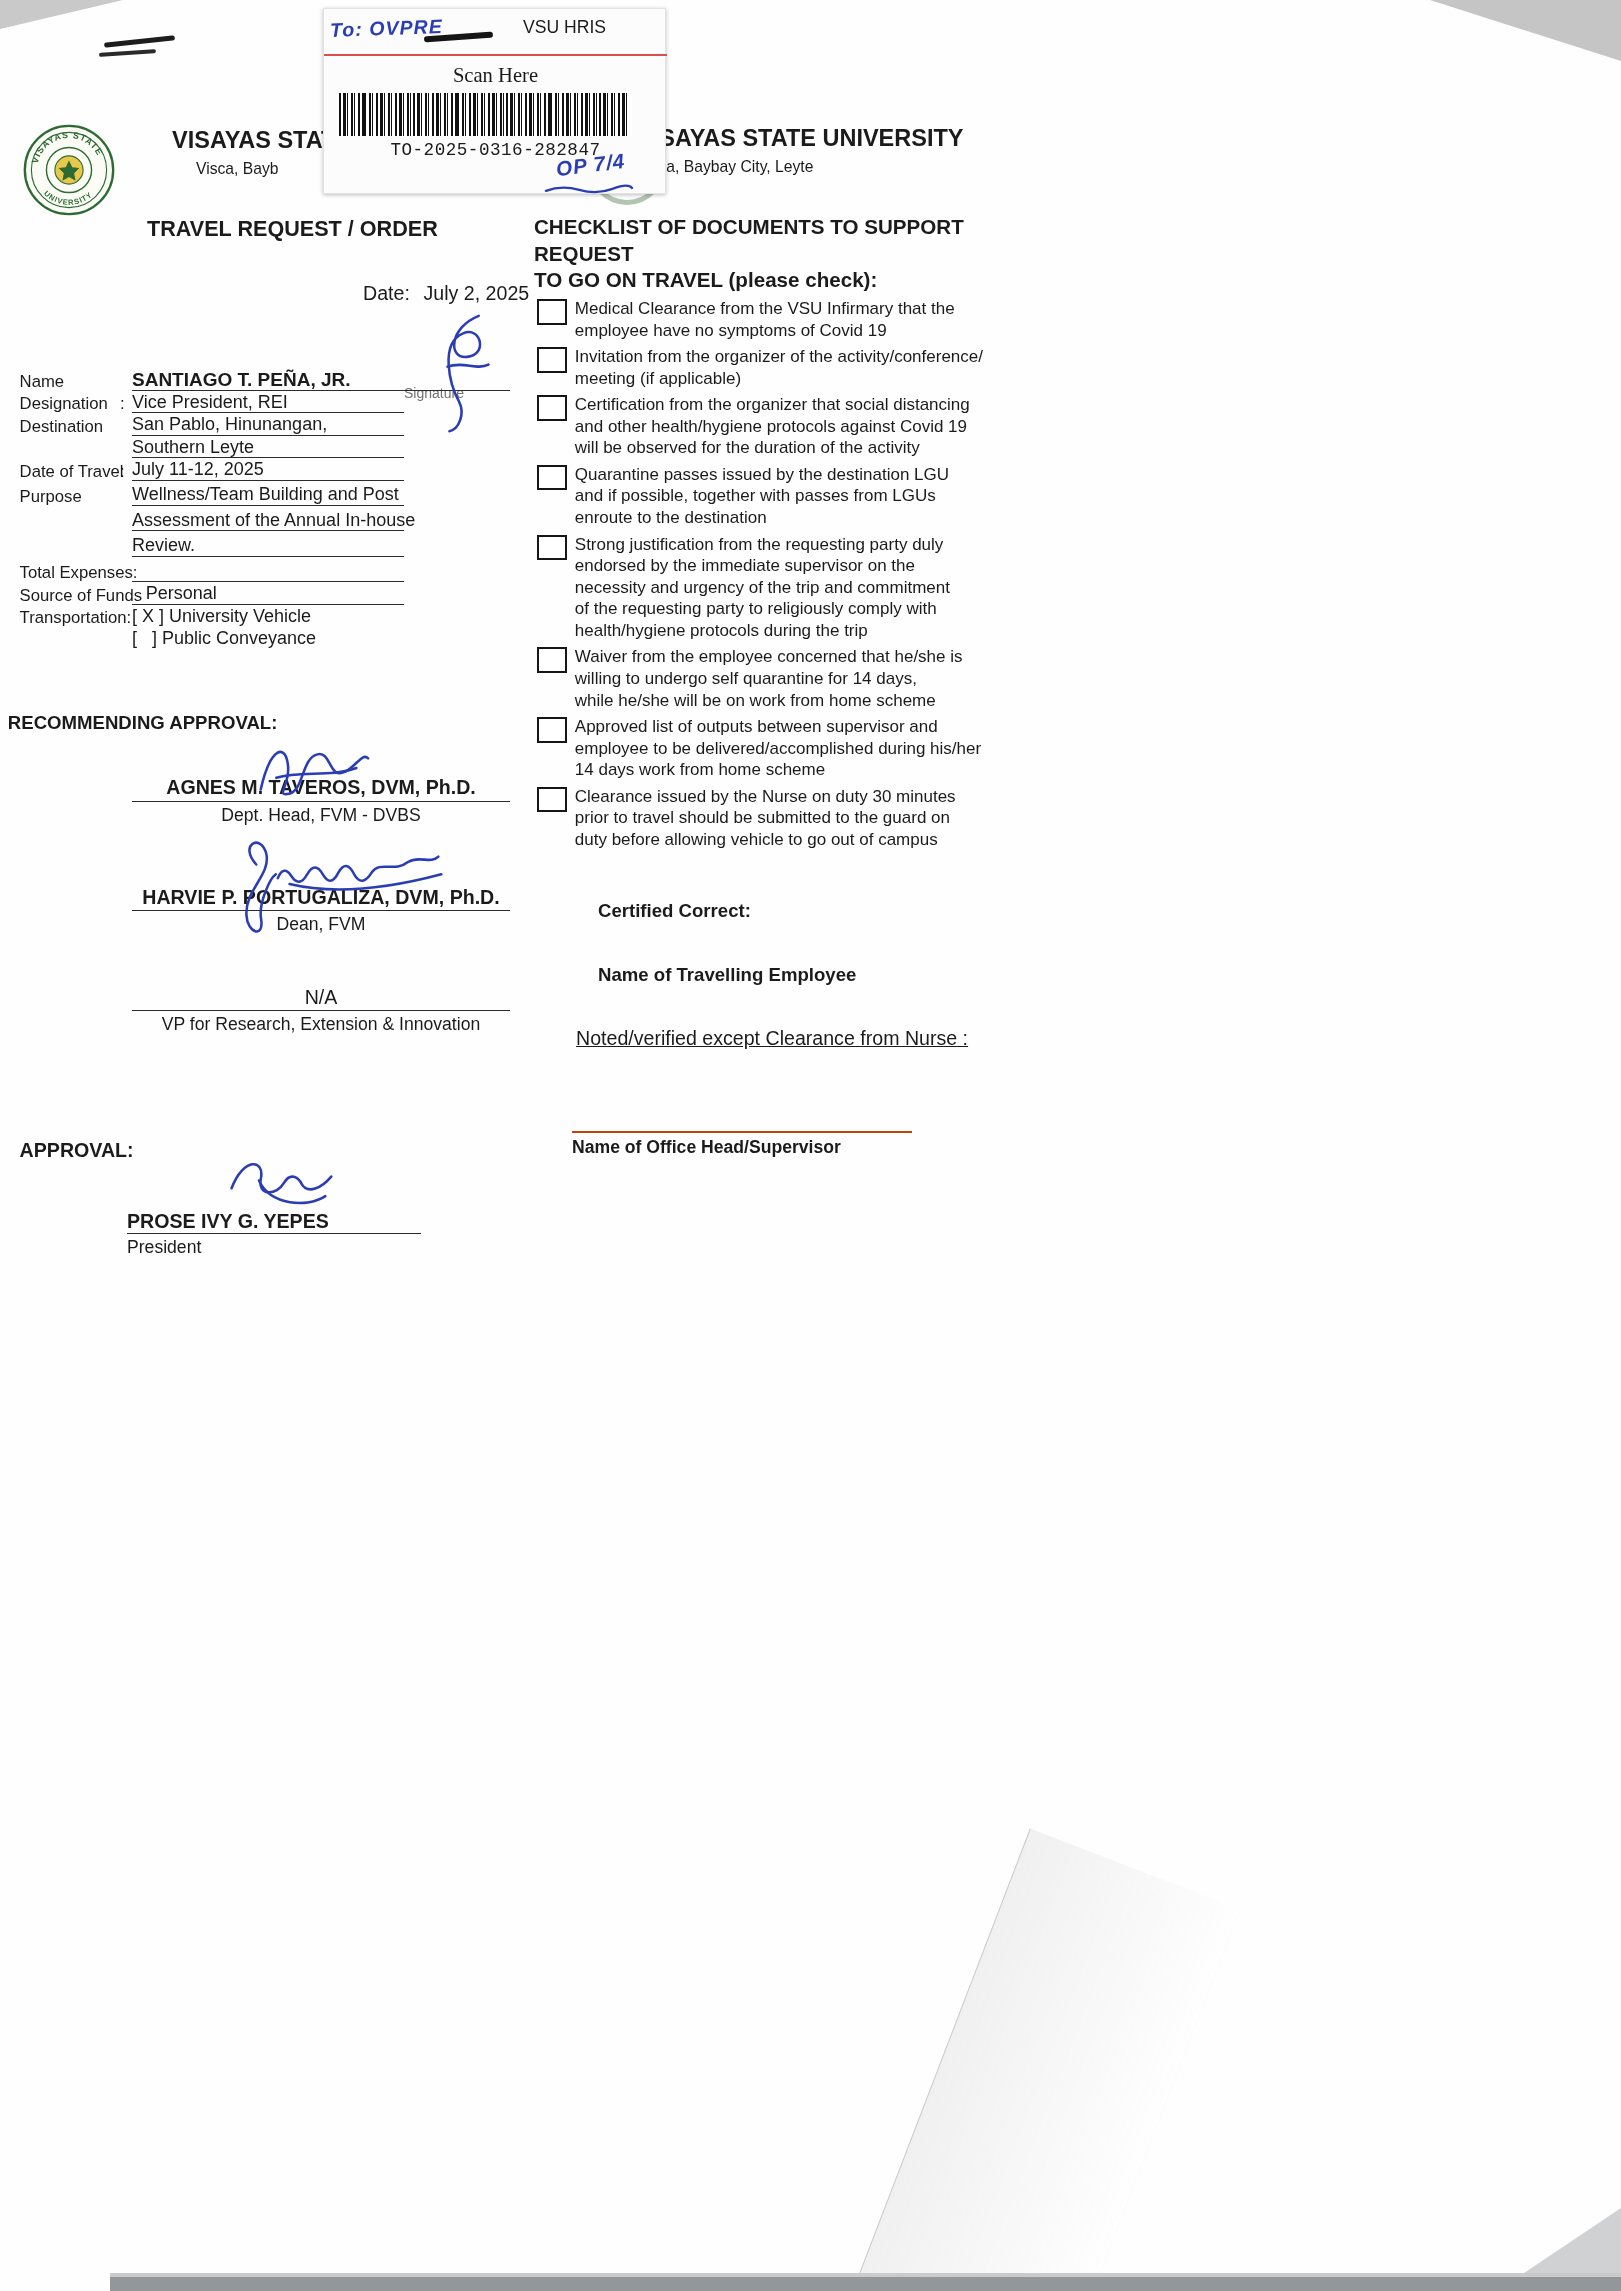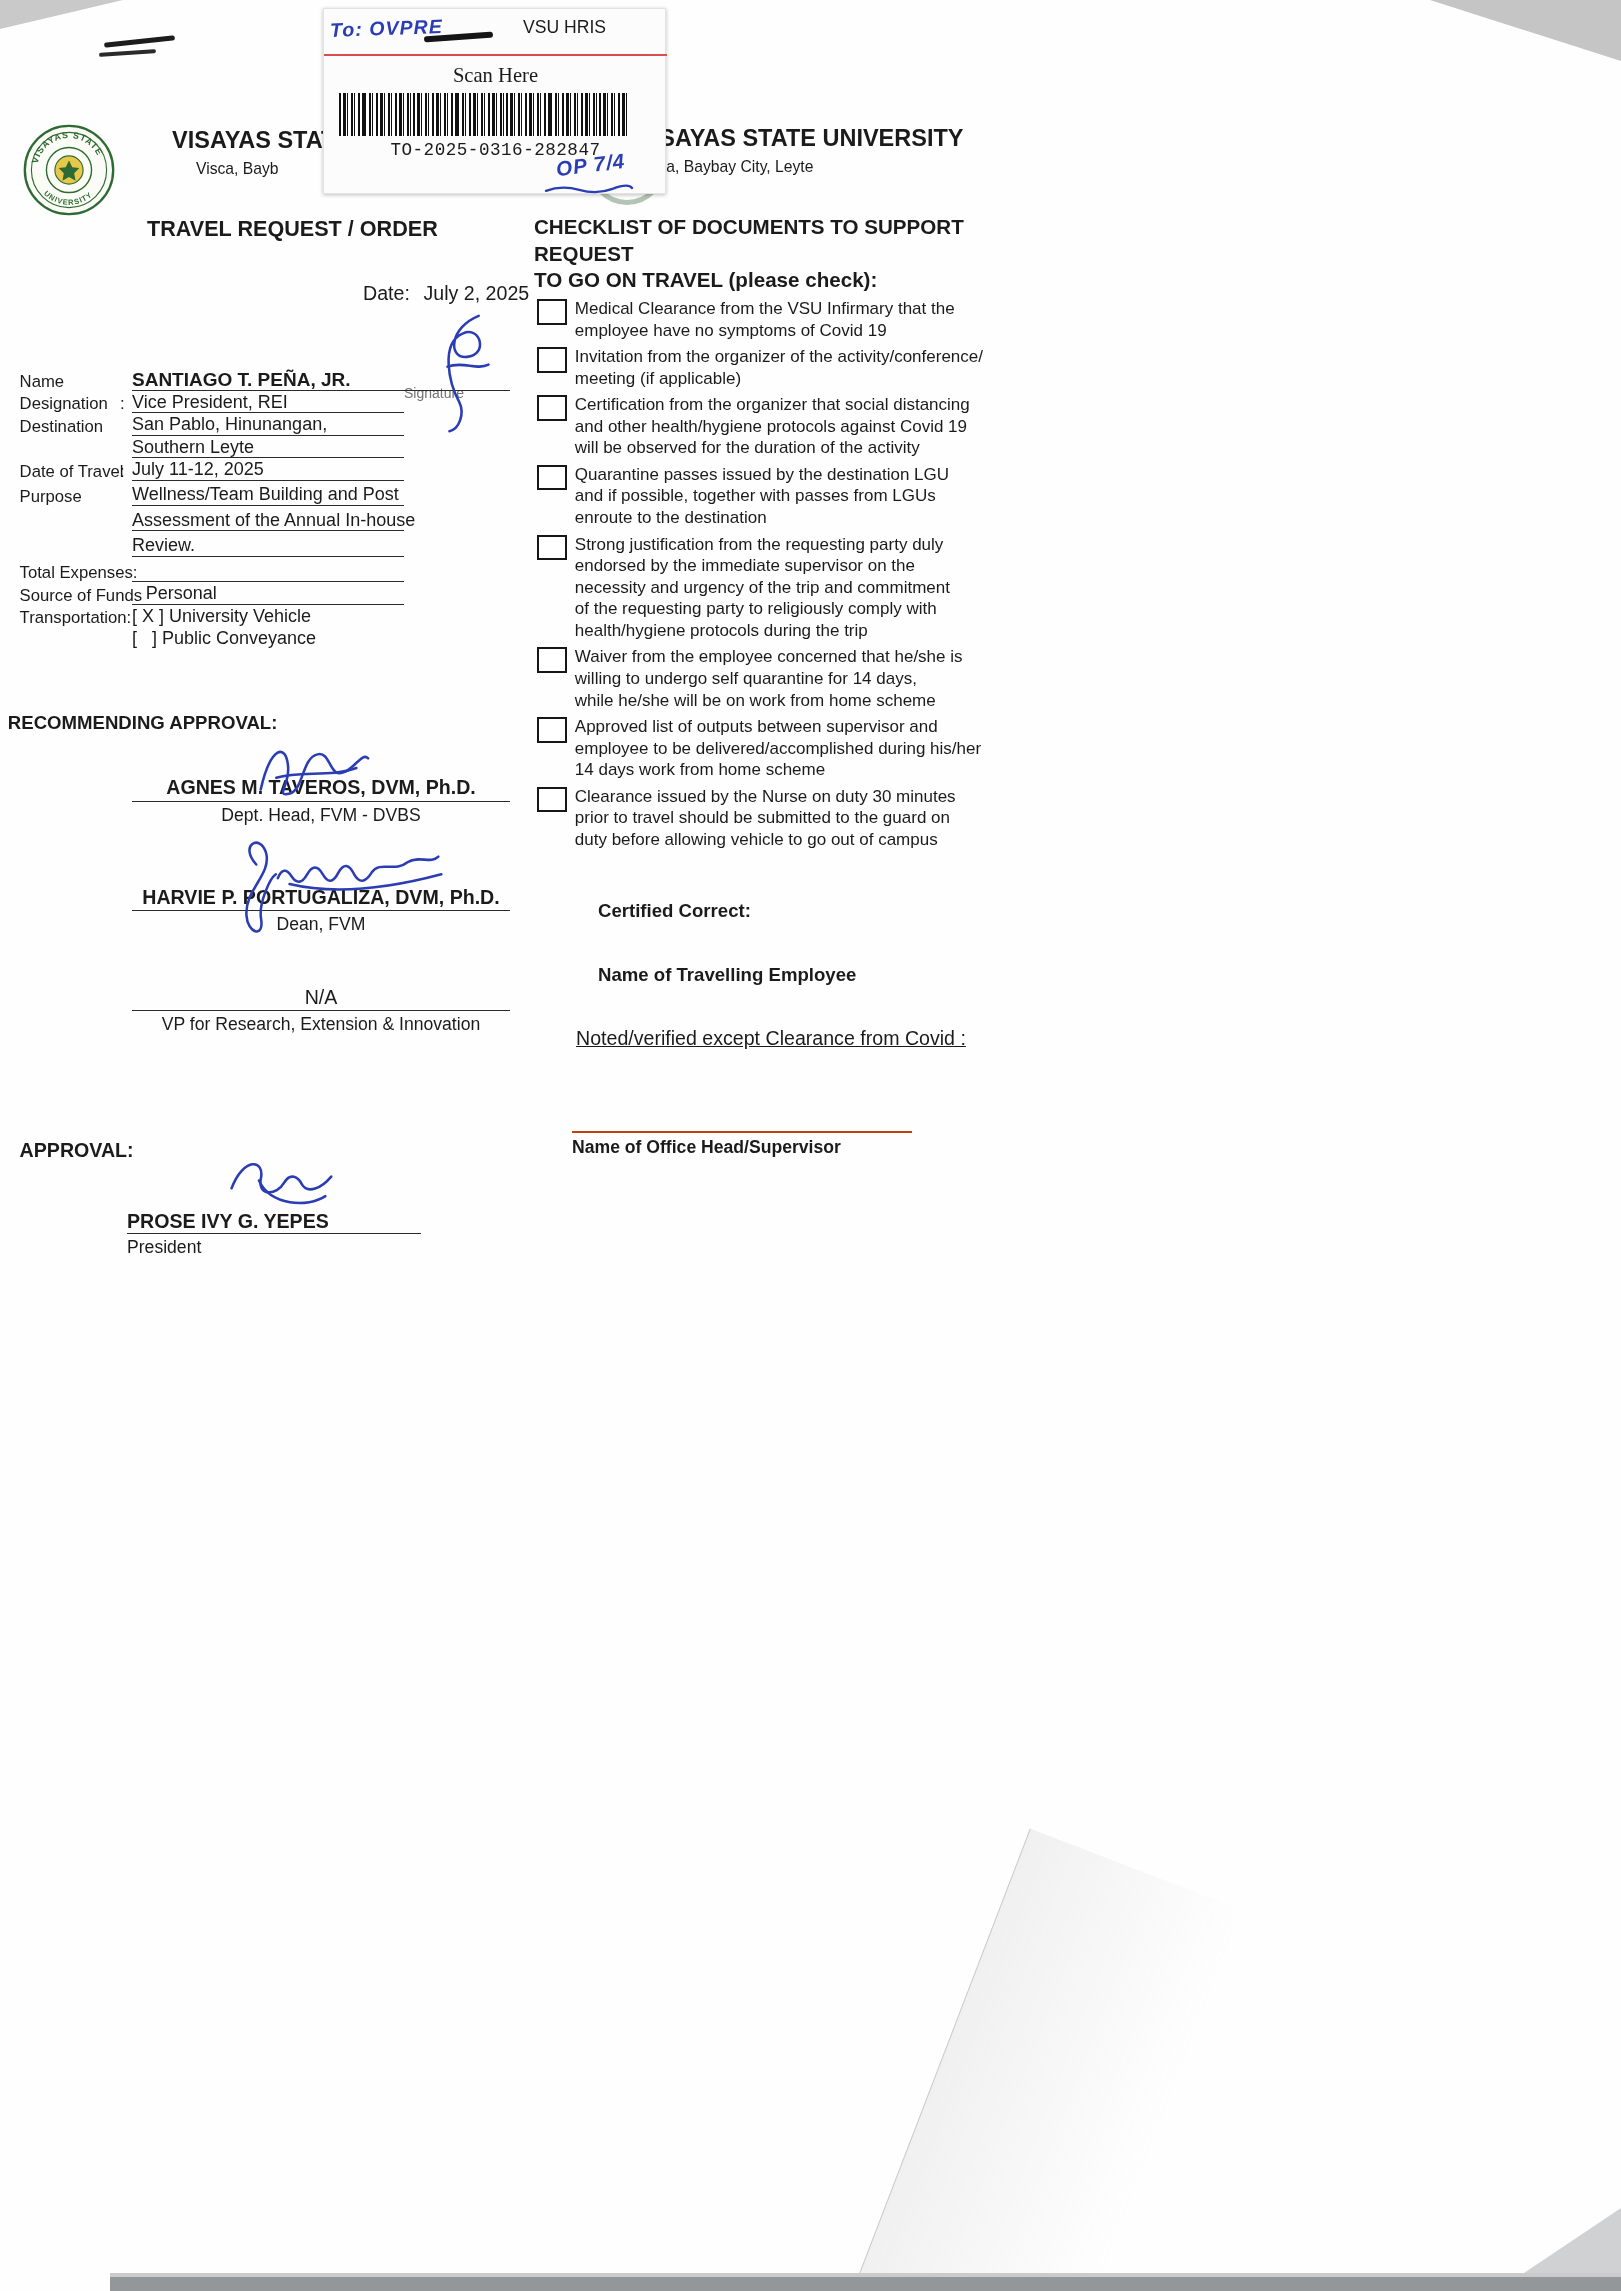--- a/index.html
+++ b/index.html
@@ -264,21 +264,21 @@
     <div class="citem">
       <span class="cbox"></span>
       <div class="ctext">Clearance issued by the Nurse on duty 30 minutes
 prior to travel should be submitted to the guard on
 duty before allowing vehicle to go out of campus</div>
     </div>
   </div>
 
   <div class="abs b" style="left:598px;top:900px;font-size:18.6px">Certified Correct:</div>
   <div class="abs b center" style="left:598px;top:964px;width:294px;font-size:18.6px">Name of Travelling Employee</div>
-  <div class="abs" style="left:576px;top:1027px;font-size:19.6px;text-decoration:underline">Noted/verified except Clearance from Covid :</div>
+  <div class="abs" style="left:576px;top:1027px;font-size:19.6px;text-decoration:underline">Noted/verified except Clearance from Nurse :</div>
   <div class="abs b center" style="left:572px;top:1131px;width:340px;font-size:17.6px;border-top:2px solid #c2410c;padding-top:4px">Name of Office Head/Supervisor</div>
 
   <div class="fold"></div>
   <div class="corner-br"></div>
   <div class="bottom-strip2"></div>
   <div class="bottom-strip"></div>
 
 </div>
 
 

